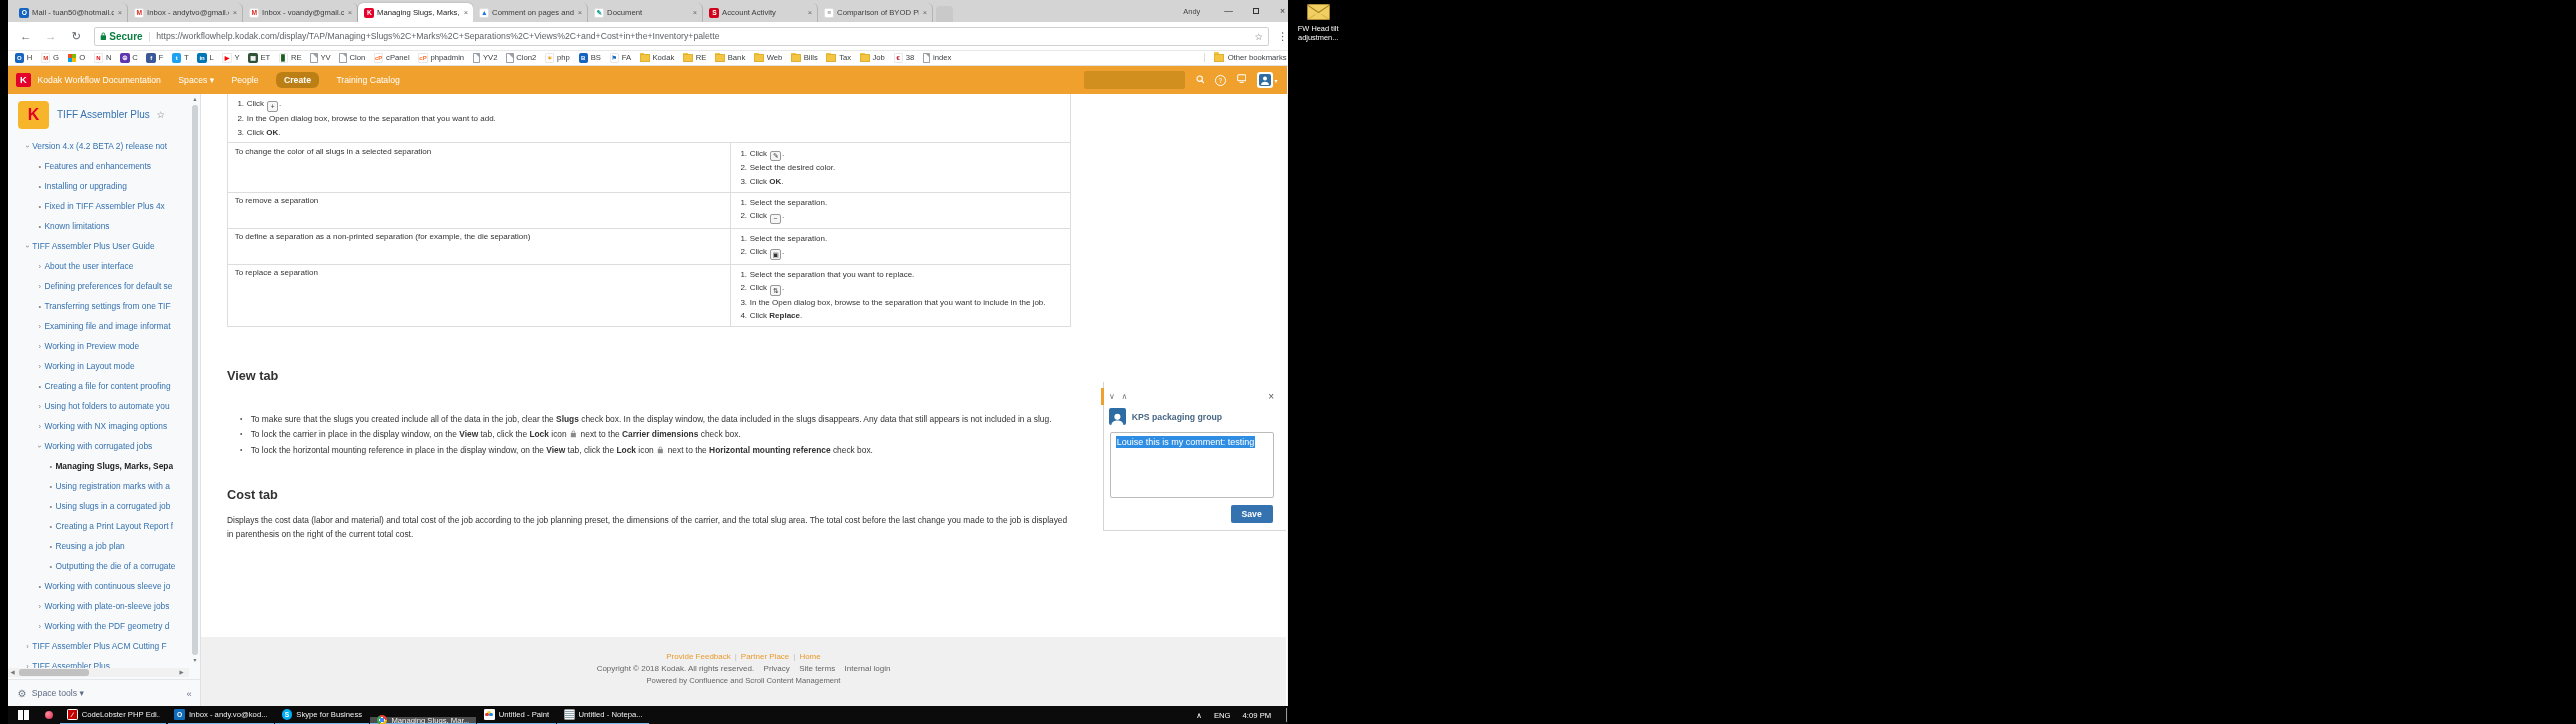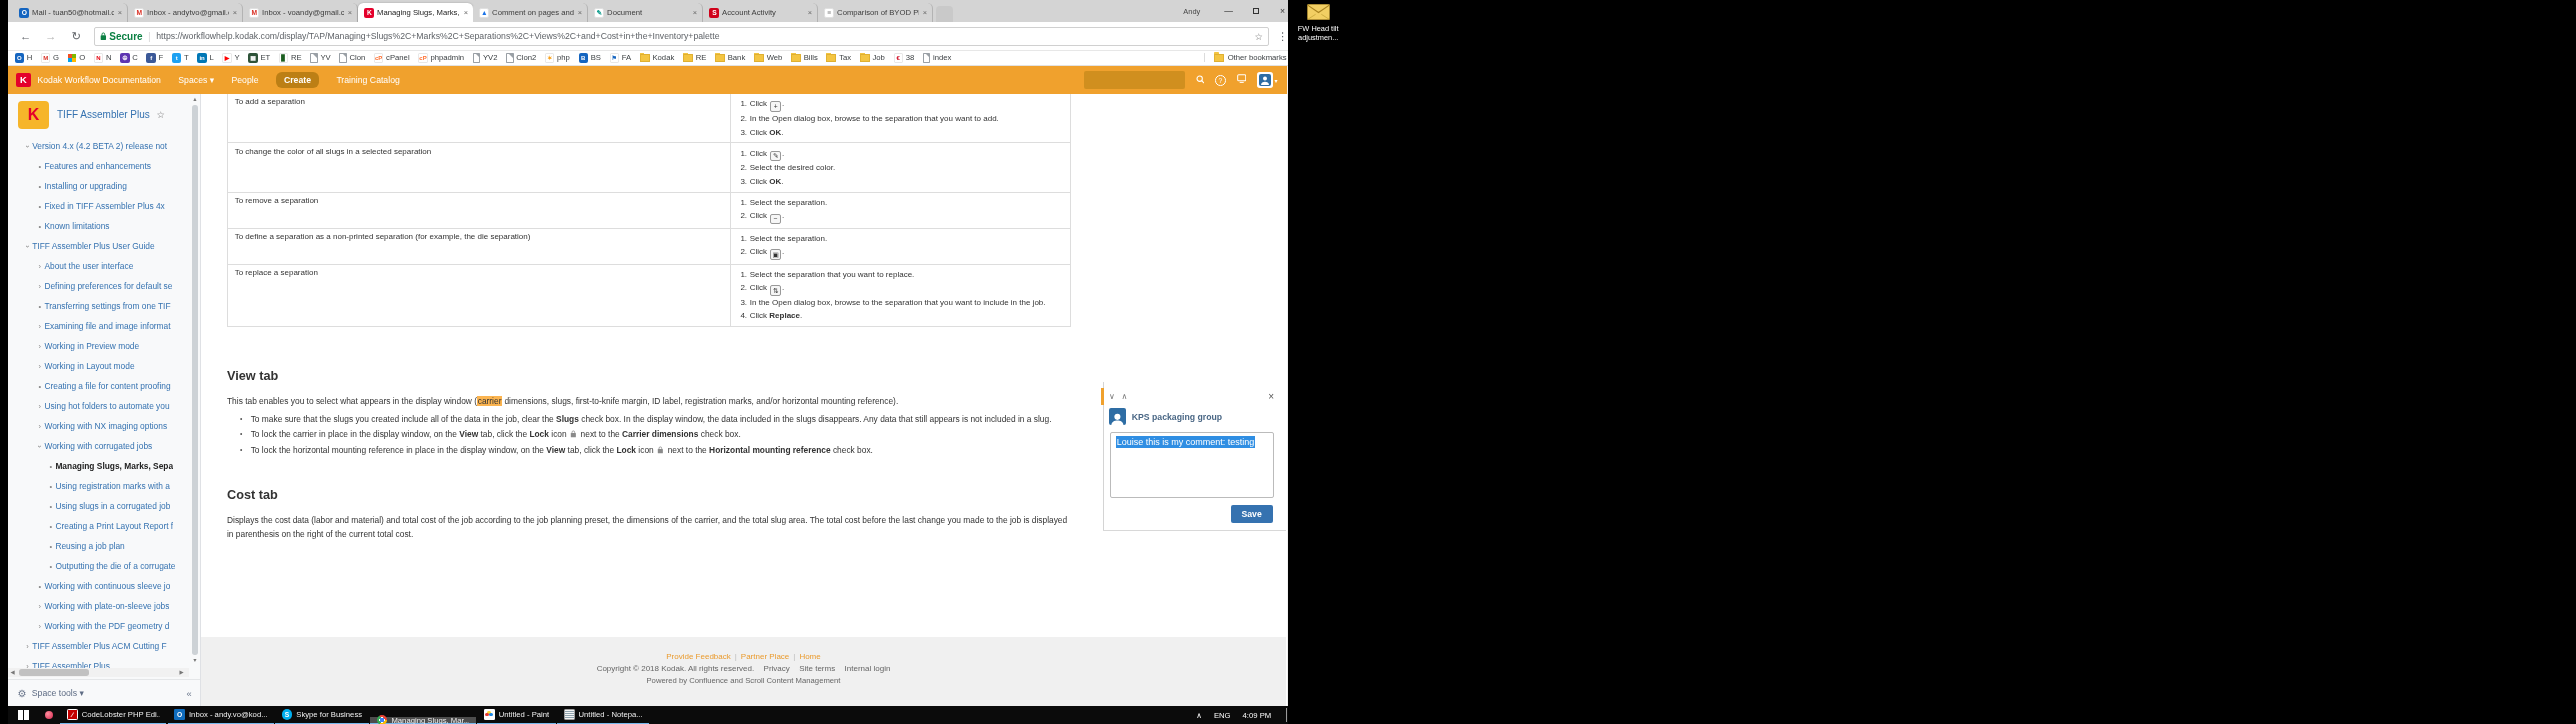--- a/index.html
+++ b/index.html
@@ -526,21 +526,20 @@
       <div id="space-tools">
         <span class="gear">⚙</span>
         <span class="lbl">Space tools ▾</span>
         <span class="collapse">«</span>
       </div>
     </div>
 
     <div id="main">
       <div id="help-table">
           <div class="t-row">
-            <div class="t-cell c1">To add a separation</div>
             <div class="t-cell c2">
               <div class="step"><span class="step-num">1.</span><span>Click </span><span class="step-ic">+</span><span>.</span></div>
               <div class="step"><span class="step-num">2.</span><span>In the Open dialog box, browse to the separation that you want to add.</span></div>
               <div class="step"><span class="step-num">3.</span><span>Click </span><b>OK</b><span>.</span></div>
             </div>
           </div>
           <div class="t-row">
             <div class="t-cell c1">To change the color of all slugs in a selected separation</div>
             <div class="t-cell c2">
               <div class="step"><span class="step-num">1.</span><span>Click </span><span class="step-ic">✎</span><span>.</span></div>
@@ -567,21 +566,20 @@
             <div class="t-cell c2">
               <div class="step"><span class="step-num">1.</span><span>Select the separation that you want to replace.</span></div>
               <div class="step"><span class="step-num">2.</span><span>Click </span><span class="step-ic">⇅</span><span>.</span></div>
               <div class="step"><span class="step-num">3.</span><span>In the Open dialog box, browse to the separation that you want to include in the job.</span></div>
               <div class="step"><span class="step-num">4.</span><span>Click </span><b>Replace</b><span>.</span></div>
             </div>
           </div>
         </div>
 
       <div class="section-h" style="top:275px;">View tab</div>
-      <div class="para" style="top:300px;" id="view-intro"><span>This tab enables you to select what appears in the display window (</span><span class="hl">carrier</span><span> dimensions, slugs, first-to-knife margin, ID label, registration marks, and/or horizontal mounting reference).</span></div>
       <div id="view-bullets">
           <div class="bullet">
             <span class="dot">•</span>
             <span class="btxt"><span>To make sure that the slugs you created include all of the data in the job, clear the </span><b>Slugs</b><span> check box. In the display window, the data included in the slugs disappears. Any data that still appears is not included in a slug.</span></span>
           </div>
           <div class="bullet">
             <span class="dot">•</span>
             <span class="btxt"><span>To lock the carrier in place in the display window, on the </span><b>View</b><span> tab, click the </span><b>Lock</b><span> icon </span><span class="lock-ic"><svg width="6.7" height="8" viewBox="0 0 10 12">
                   <path d="M3 5V3.4a2 2 0 0 1 4 0V5" fill="none" stroke="#8a8a8a" stroke-width="1.2"></path>
                   <rect x="1.2" y="4.6" width="7.6" height="6.2" rx="0.8" fill="#8a8a8a"></rect>

